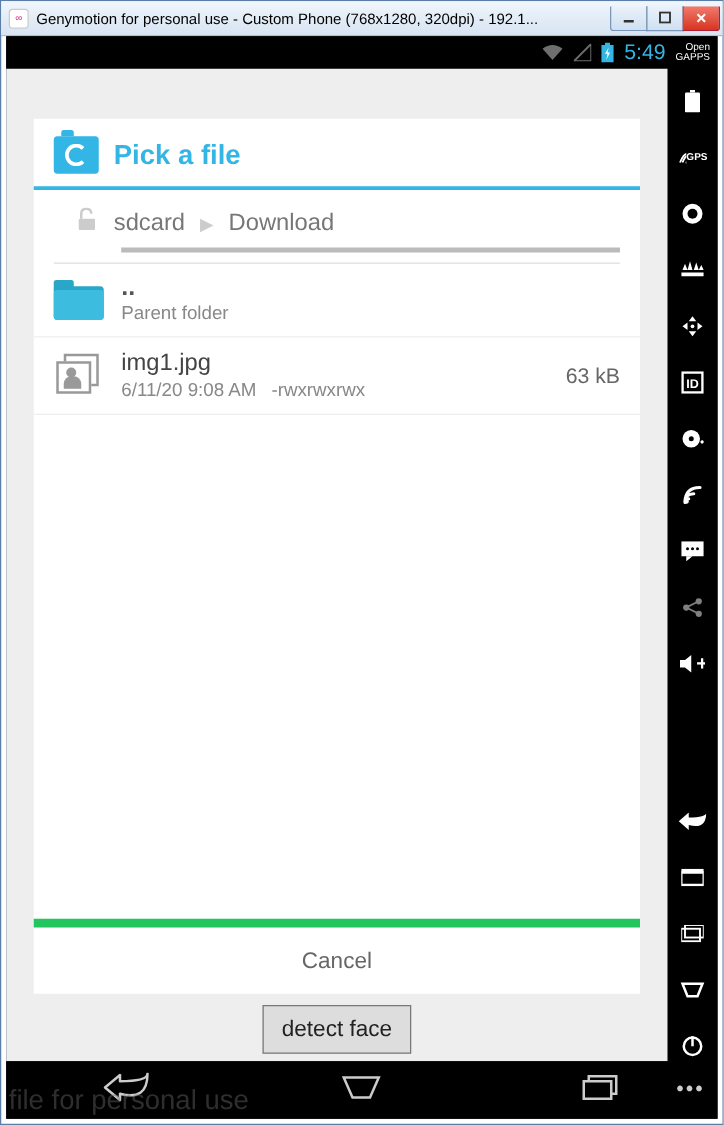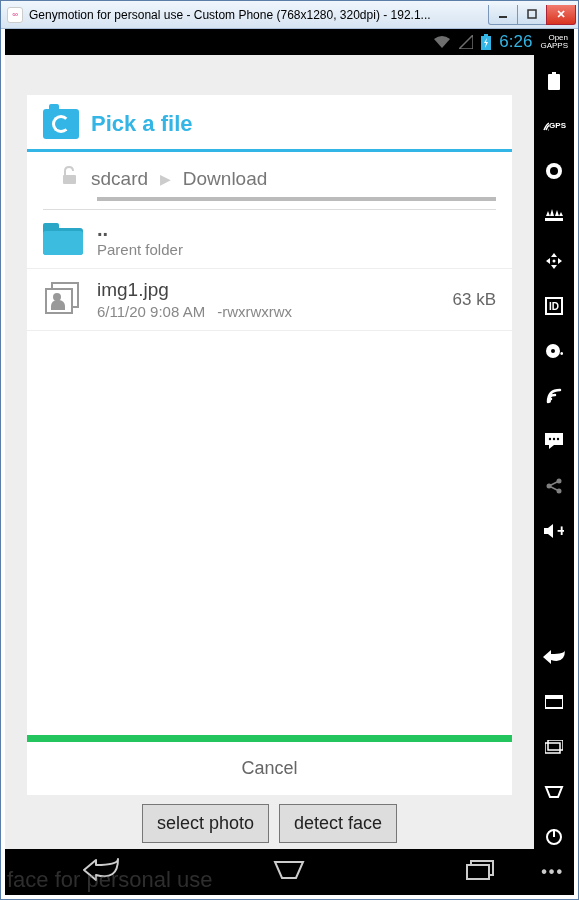--- a/index.html
+++ b/index.html
@@ -102,21 +102,21 @@
             <path d="M0 14 L14 14 L14 0 Z" fill="none" stroke="#6e6e6e" stroke-width="1.5"></path>
           </svg>
         </span>
       <span>
           <svg width="10" height="16">
             <rect x="0" y="2" width="10" height="14" fill="#33b5e5"></rect>
             <rect x="3" y="0" width="4" height="2" fill="#33b5e5"></rect>
             <path d="M6 4 L3 9 L5 9 L4 14 L7 8 L5 8 Z" fill="#fff"></path>
           </svg>
         </span>
-      <span>6:26</span>
+      <span>5:49</span>
       <span class="opengapps">Open<br>GAPPS</span>
     </div>
 
     <div class="sidebar">
       <div class="item">
           <svg width="12" height="18">
             <rect x="0" y="2" width="12" height="16" fill="#fff" rx="1"></rect>
             <rect x="4" y="0" width="4" height="2" fill="#fff"></rect>
           </svg>
         </div>
@@ -214,21 +214,20 @@
       <div class="item">
           <svg width="18" height="18">
             <circle cx="9" cy="9" r="7" fill="none" stroke="#fff" stroke-width="2"></circle>
             <rect x="8" y="1" width="2" height="8" fill="#fff"></rect>
           </svg>
         </div>
     </div>
 
     <div class="screen">
       <div class="bg-buttons">
-        <div class="bg-btn">select photo</div>
         <div class="bg-btn">detect face</div>
       </div>
 
       <div class="dialog">
         <div class="dlg-header">
           <div class="camera-ic">
               <div class="arc"></div>
             </div>
           <div class="dlg-title">Pick a file</div>
         </div>
@@ -282,15 +281,15 @@
       <span><svg width="40" height="24">
             <path d="M6 4 L34 4 L27 20 L13 20 Z" fill="none" stroke="#ccc" stroke-width="2"></path>
           </svg></span>
       <span><svg width="40" height="24">
             <rect x="12" y="3" width="22" height="14" fill="none" stroke="#ccc" stroke-width="2"></rect>
             <rect x="8" y="7" width="22" height="14" fill="#000" stroke="#ccc" stroke-width="2"></rect>
           </svg></span>
       <span class="dots">•••</span>
     </div>
 
-    <div class="watermark">face for personal use</div>
+    <div class="watermark">file for personal use</div>
   </div>
 </div>
 
 </body></html>

